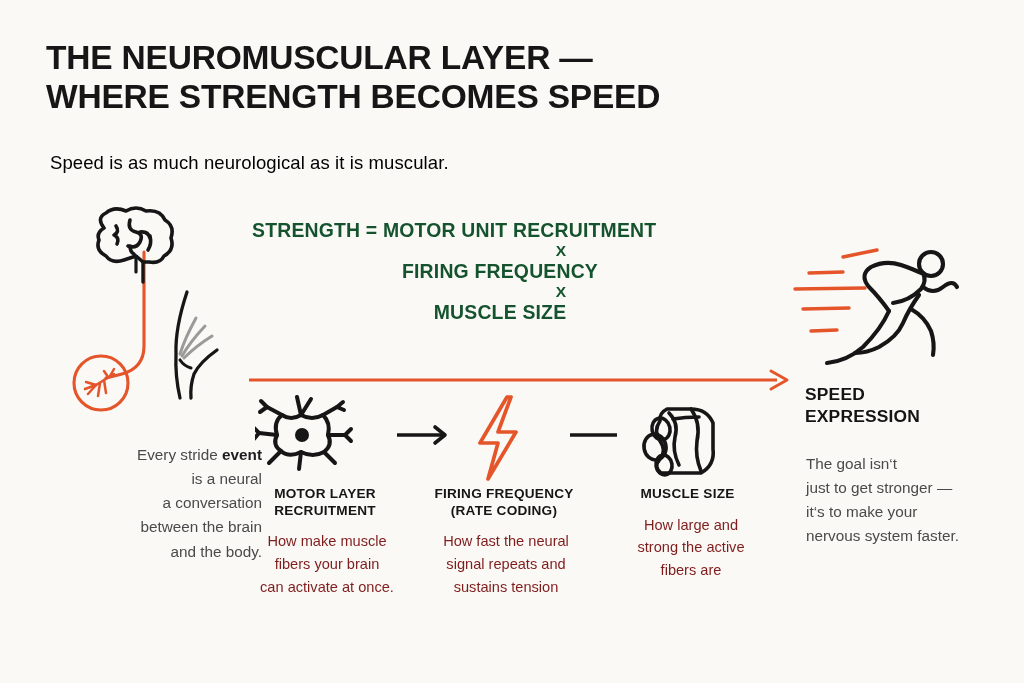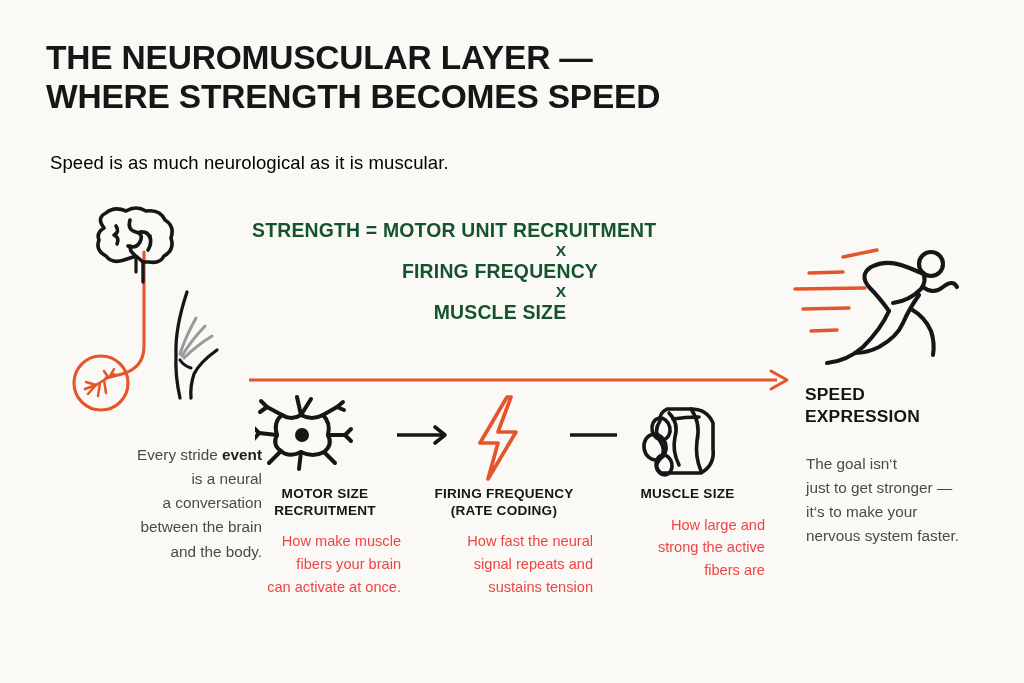--- a/index.html
+++ b/index.html
@@ -97,22 +97,22 @@
     line-height: 1.22;
     letter-spacing: 0.25px;
     text-align: center;
     white-space: pre-line;
     color: #151515;
   }
   .cap .cap-body {
     margin-top: 11px;
     font-size: 14.6px;
     line-height: 1.56;
-    color: #ef4444;
-    text-align: right;
+    color: #7f1d1d;
+    text-align: center;
     white-space: pre-line;
   }
   #cap-recruit { left: 249px; top: 486px; width: 152px; }
   #cap-recruit .cap-body { margin-left: 4px; }
   #cap-firing  { left: 415px; top: 486px; width: 178px; }
   #cap-firing  .cap-body { margin-left: 4px; }
   #cap-size    { left: 610px; top: 486px; width: 155px; }
   #cap-size    .cap-body { margin-left: 7px; }
 
   
@@ -278,21 +278,21 @@
                Q86,54 96,68"></path>
       <path d="M96,68 Q88,86 70,104 Q54,118 34,120"></path>
       <path d="M100,60 Q116,58 128,46 Q134,38 130,30"></path>
       <path d="M130,44 Q140,52 150,44 Q160,36 164,44"></path>
       <path d="M126,52 Q116,66 110,80 Q104,94 86,104 Q74,110 62,110"></path>
       <path d="M118,66 Q132,74 138,88 Q142,100 140,112"></path>
     </g>
   </svg>
 
   <div class="cap" id="cap-recruit">
-    <div class="cap-title">MOTOR SIZE
+    <div class="cap-title">MOTOR LAYER
 RECRUITMENT</div>
     <div class="cap-body">How make muscle
 fibers your brain
 can activate at once.</div>
   </div>
 
   <div class="cap" id="cap-firing">
     <div class="cap-title">FIRING FREQUENCY
 (RATE CODING)</div>
     <div class="cap-body">How fast the neural

